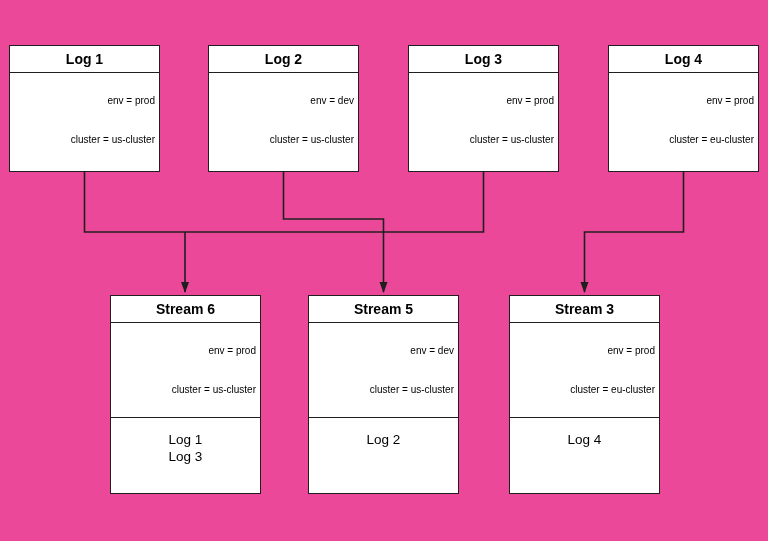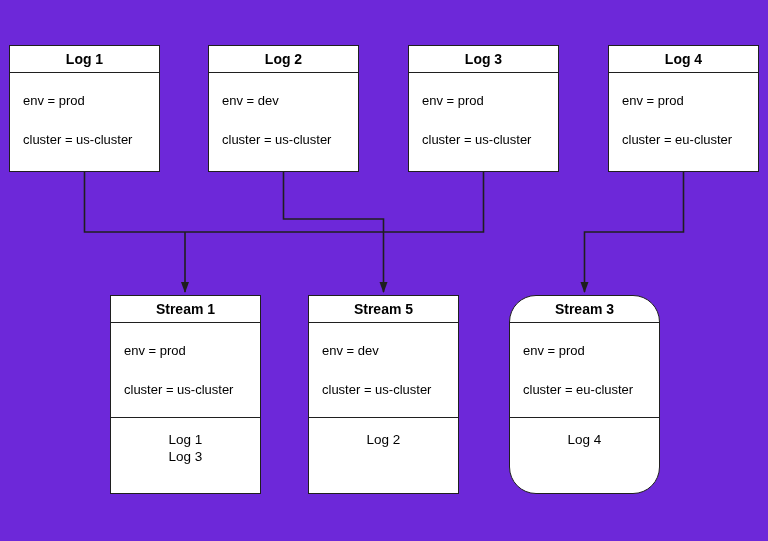--- a/index.html
+++ b/index.html
@@ -4,21 +4,21 @@
 <style>
   html, body {
     margin: 0;
     padding: 0;
     background: #ffffff;
   }
   #canvas {
     position: relative;
     width: 768px;
     height: 541px;
-    background: #6d28d9;
+    background: #ec4899;
     font-family: "Liberation Sans", sans-serif;
     color: #000000;
     overflow: hidden;
   }
   #connectors {
     position: absolute;
     left: 0;
     top: 0;
     width: 768px;
     height: 541px;
@@ -35,21 +35,22 @@
     line-height: 26px;
     text-align: center;
     font-weight: bold;
     font-size: 14px;
     border-bottom: 1.6px solid #1f1f1f;
     white-space: nowrap;
   }
   .node .attrs {
     box-sizing: border-box;
     padding: 20px 4px 0 13px;
-    font-size: 13px;
+    font-size: 10px;
+    text-align: right;
   }
   .attr-line {
     line-height: 16px;
     margin-bottom: 23px;
     white-space: nowrap;
   }
   .log-node {
     width: 151px;
     height: 127px;
     top: 45px;
@@ -72,21 +73,21 @@
   .loglist .log-ref {
     line-height: 17px;
     white-space: nowrap;
   }
   #log1 { left: 9px; }
   #log2 { left: 208px; }
   #log3 { left: 408px; }
   #log4 { left: 608px; }
   #stream1 { left: 110px; }
   #stream2 { left: 308px; }
-  #stream3 { left: 509px; border-radius: 27px; }
+  #stream3 { left: 509px; }
 </style>
 </head>
 <body>
 
 <div id="canvas">
 
   <svg id="connectors" viewBox="0 0 768 541" xmlns="http://www.w3.org/2000/svg">
     <defs>
       <marker id="arrowhead" markerUnits="userSpaceOnUse" markerWidth="12" markerHeight="10" refX="10" refY="4" orient="auto">
         <path d="M0,0 L11,4 L0,8 Z" fill="#1f1f1f"></path>
@@ -124,21 +125,21 @@
 
   <div id="log4" class="node log-node">
     <div class="hdr">Log 4</div>
     <div class="attrs">
       <div class="attr-line">env = prod</div>
       <div class="attr-line">cluster = eu-cluster</div>
     </div>
   </div>
 
   <div id="stream1" class="node stream-node">
-    <div class="hdr">Stream 1</div>
+    <div class="hdr">Stream 6</div>
     <div class="attrs">
       <div class="attr-line">env = prod</div>
       <div class="attr-line">cluster = us-cluster</div>
     </div>
     <div class="loglist">
       <div class="log-ref">Log 1</div>
       <div class="log-ref">Log 3</div>
     </div>
   </div>
 

